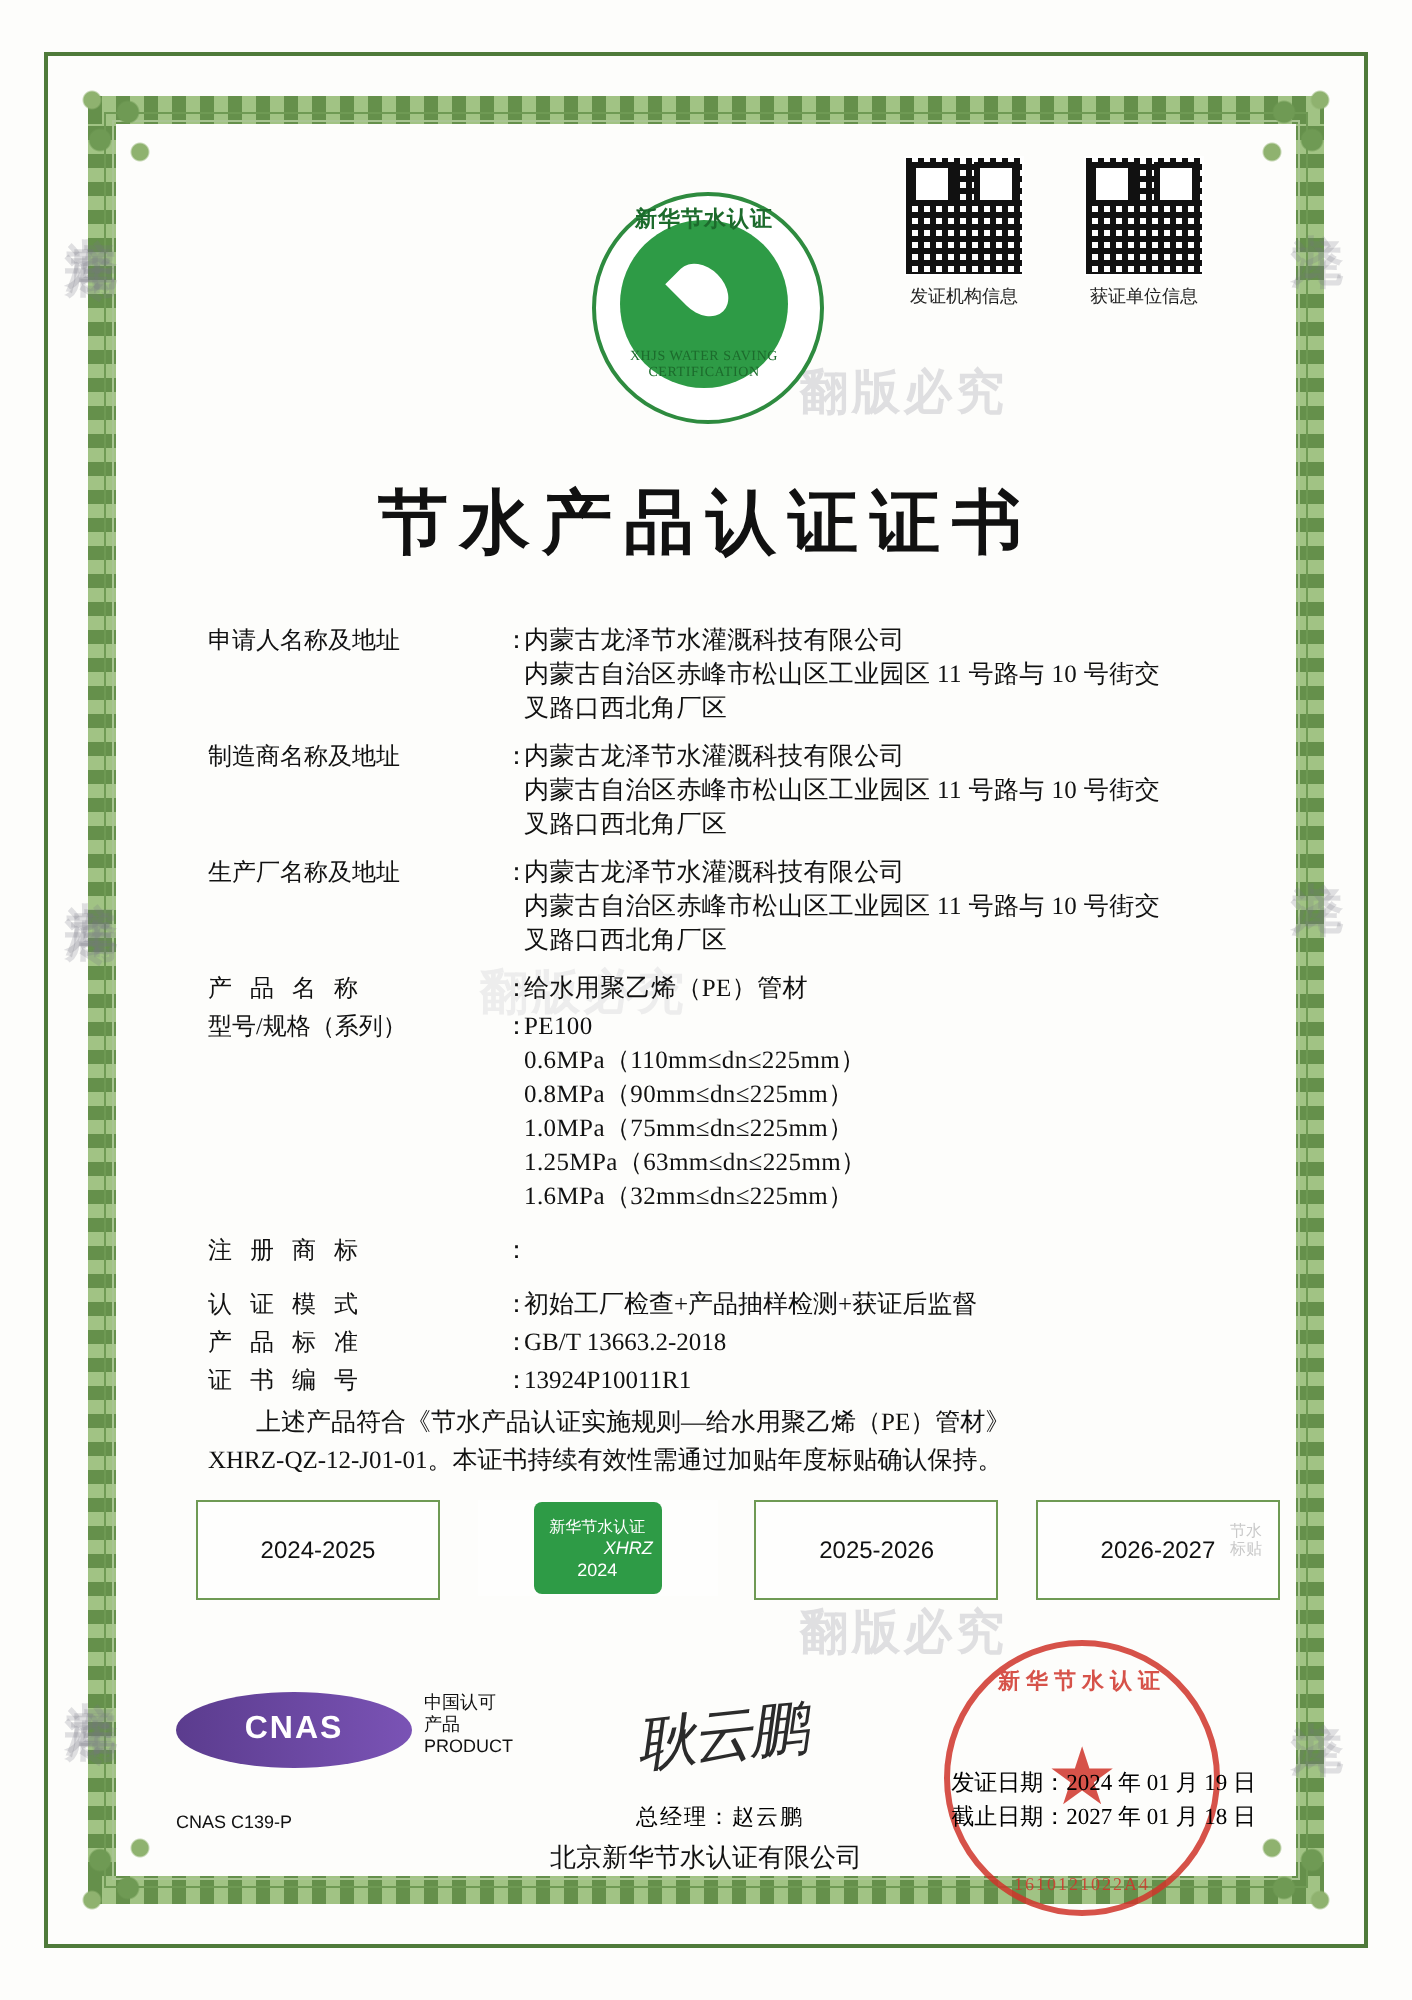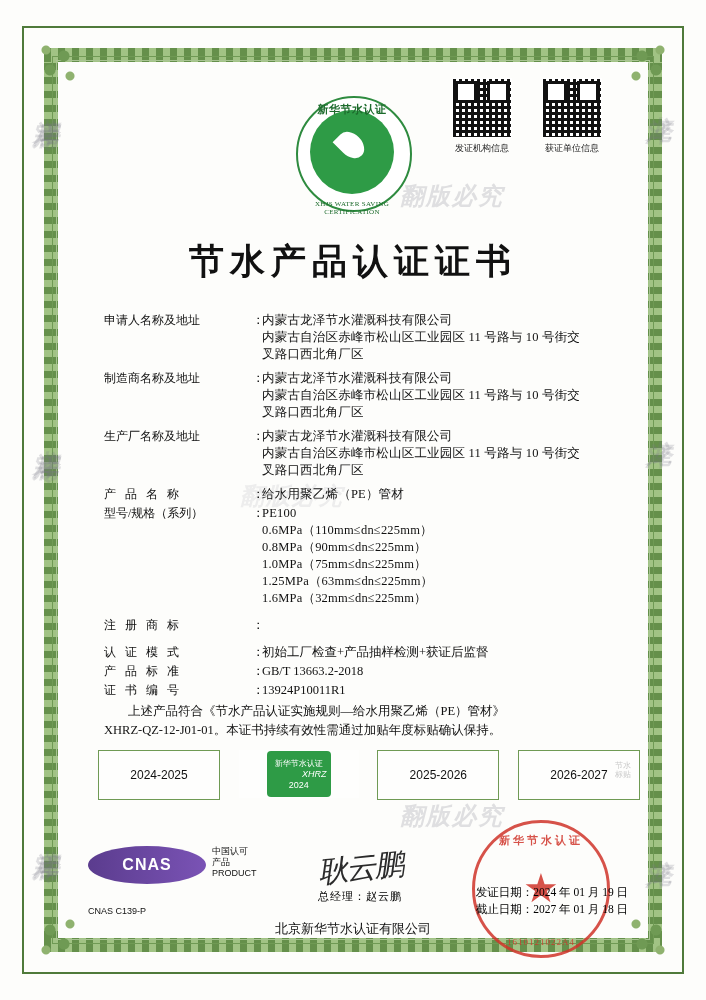--- a/index.html
+++ b/index.html
@@ -56,21 +56,20 @@
 
   
   .wm{
     position:absolute;
     color:rgba(120,120,130,.22);
     font-weight:bold;
     letter-spacing:2px;
     pointer-events:none;
     user-select:none;
     white-space:nowrap;
-    font-style:italic;
   }
   .wm-v{writing-mode:vertical-rl;font-size:26px;}
   .wm-h{font-size:24px;}
 
   
   .logo-wrap{
     position:absolute;left:50%;top:96px;transform:translateX(-50%);
     width:130px;height:110px;
   }
   .logo-ring{
@@ -88,21 +87,21 @@
     position:absolute;left:52px;top:34px;width:22px;height:30px;
     background:#fff;
     border-radius:0 50% 50% 50%;
     transform:rotate(-45deg);
   }
   .logo-label{
     position:absolute;width:112px;text-align:center;left:8px;
     font-size:9.5px;color:#1c6b2c;letter-spacing:.5px;
   }
   .logo-label.top{top:6px;font-size:11px;font-weight:bold;color:#1c6b2c;}
-  .logo-label.bot{top:104px;font-size:7px;color:#1c6b2c;letter-spacing:.3px;}
+  .logo-label.bot{top:78px;font-size:7px;color:#1c6b2c;letter-spacing:.3px;}
 
   
   .qr-block{position:absolute;top:78px;text-align:center;}
   .qr{
     width:58px;height:58px;
     background-color:#fff;
     background-image:
       repeating-linear-gradient(90deg,#111 0 3px,transparent 3px 6px),
       repeating-linear-gradient(0deg,#111 0 3px,transparent 3px 6px);
     background-size:6px 6px,6px 6px;
@@ -198,21 +197,21 @@
 
   .signature{
     position:absolute;left:280px;top:848px;width:160px;text-align:center;
   }
   .sign-mark{
     font-family:"Liberation Serif",serif;
     font-size:30px;color:#2b2b2b;font-style:italic;
     transform:rotate(-6deg);
     letter-spacing:-2px;
   }
-  .sign-label{font-size:11px;letter-spacing:1px;}
+  .sign-label{font-size:11px;margin-top:12px;letter-spacing:1px;}
 
   .dates{
     position:absolute;right:78px;top:884px;text-align:left;font-size:11.5px;
     line-height:17px;
   }
 
   .seal{
     position:absolute;right:96px;top:820px;
     width:132px;height:132px;border-radius:50%;
     border:3px solid #d0352b;

